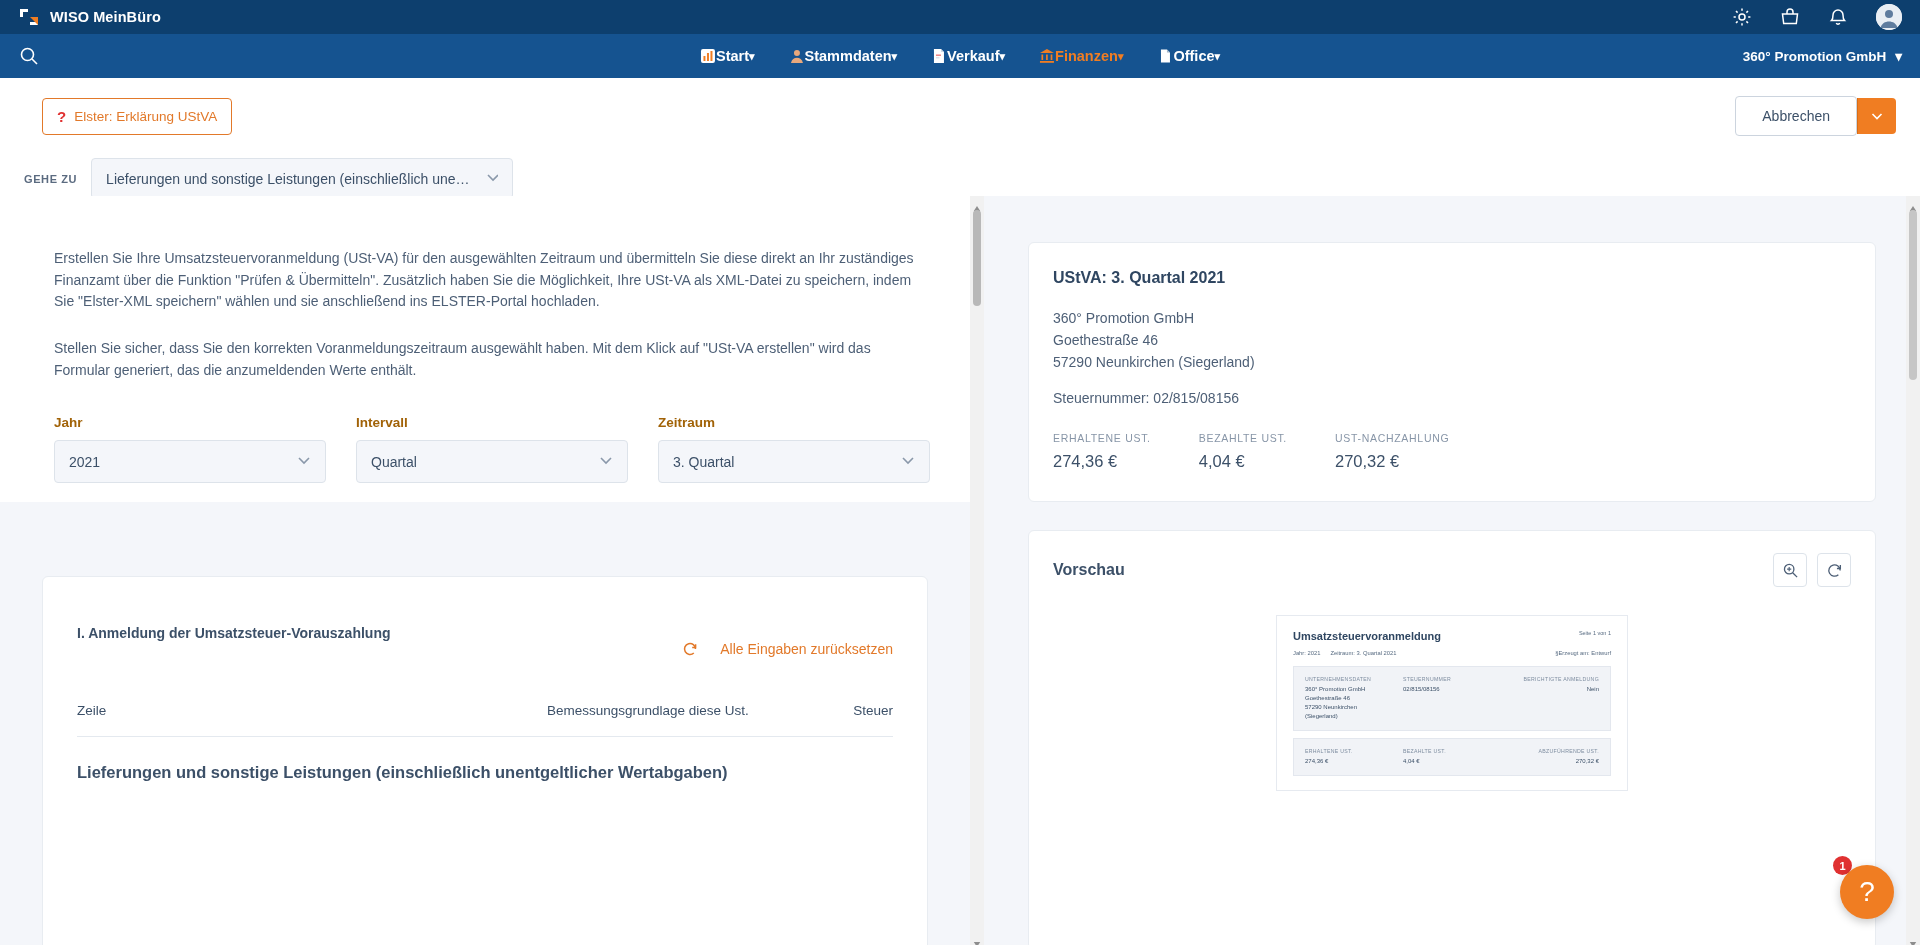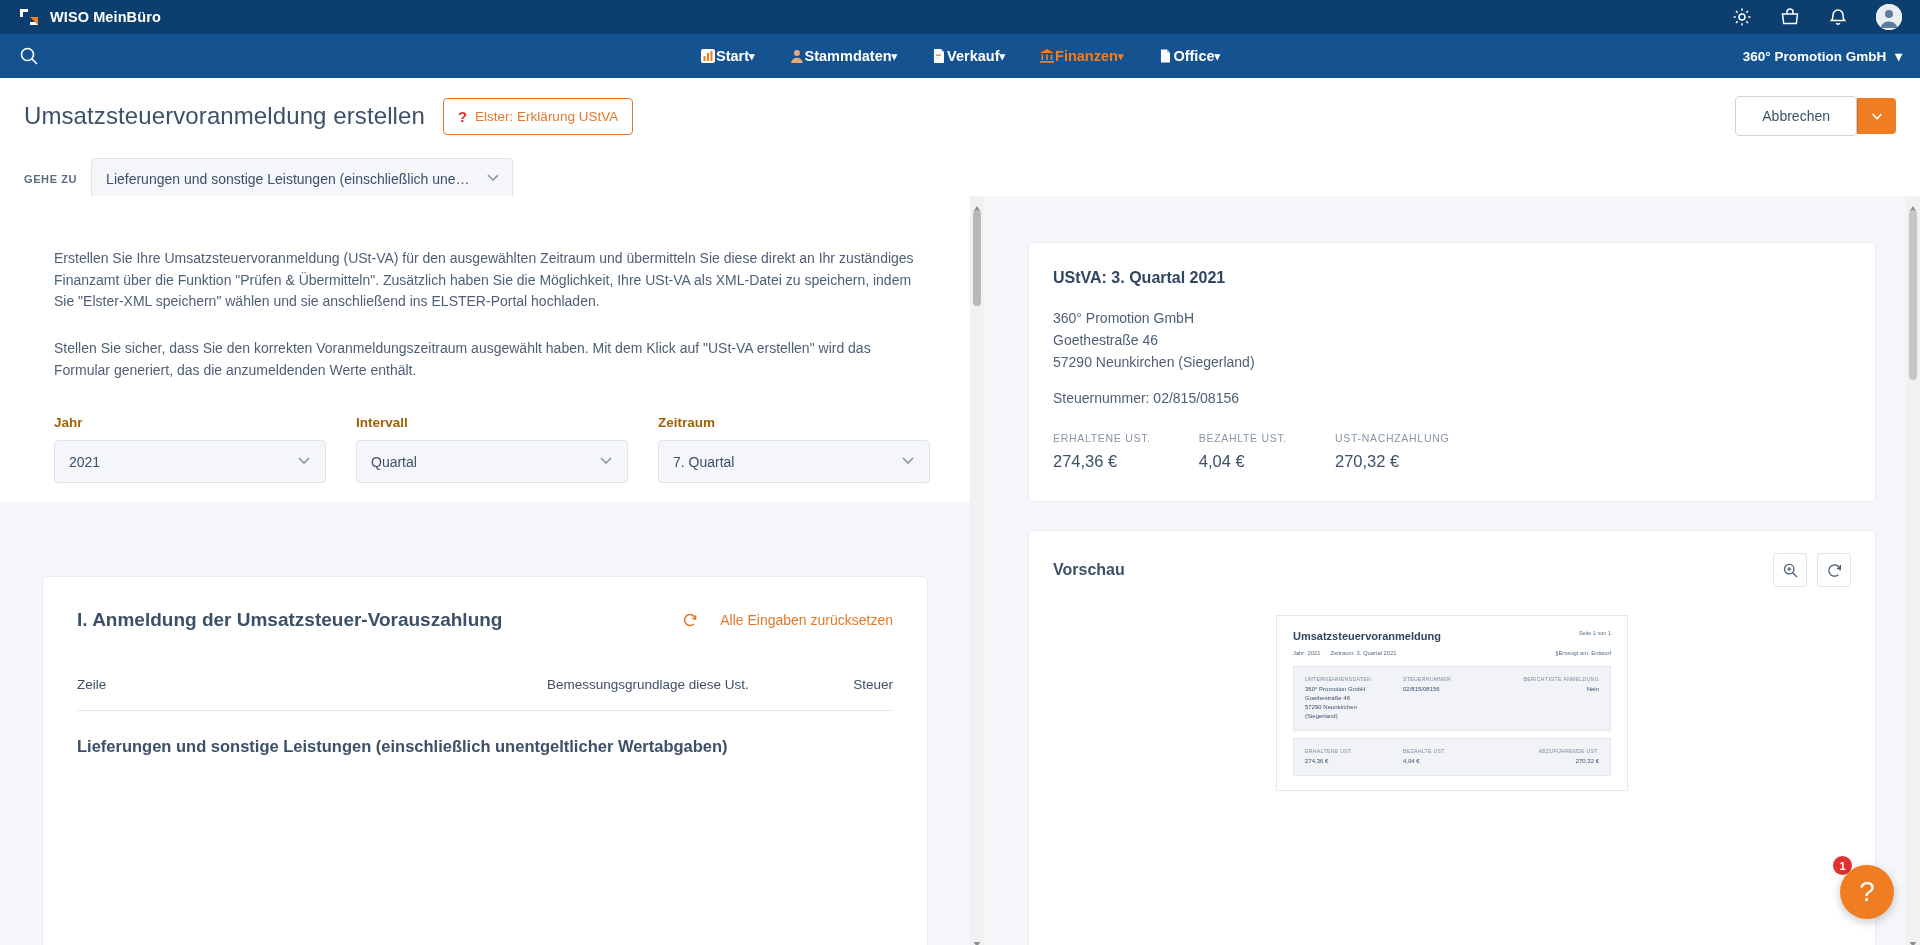--- a/index.html
+++ b/index.html
@@ -153,24 +153,24 @@
     border: 1px solid #e1e6ed; display: flex; align-items: center;
     justify-content: center; cursor: pointer; box-shadow: 0 1px 3px rgba(0,0,0,.08);
   }
   .lower-section { background: #f4f6fa; position: absolute; left:0; right:14px; top: 306px; bottom: 0; }
   .panel-card {
     position: absolute; left: 42px; right: 42px; top: 74px; bottom: -40px;
     background: #fff; border-radius: 6px; border: 1px solid #e8ecf1;
     padding: 32px 34px;
   }
   .panel-head { display: flex; align-items: center; }
-  .panel-title { font-size: 19px; color: #3c5068; font-weight: 700; }
+  .panel-title { font-size: 14px; color: #3c5068; font-weight: 700; }
   .reset-link {
     margin-left: auto; color: #e2792a; font-size: 14px;
-    display: flex; align-items: center; gap: 22px; cursor: pointer;
+    display: flex; align-items: center; gap: 22px; cursor: pointer; margin-top: 32px;
   }
   .table-head {
     display: flex; margin-top: 46px; padding-bottom: 18px;
     border-bottom: 1px solid #e4e9ef; font-size: 13.5px; color: #3c5068;
   }
   .th-zeile { width: 470px; }
   .th-bemessung { flex: 1; }
   .th-steuer { width: 120px; text-align: right; }
   .table-section-title {
     margin-top: 26px; font-size: 16.5px; font-weight: 700; color: #3c5068;
@@ -359,21 +359,20 @@
   </div>
 
   <div class="nav-company">
     <span>360° Promotion GmbH</span>
     <span class="caret">▾</span>
   </div>
 </div>
 
 <div class="pageheader">
   <div class="ph-row1">
-    <div class="page-title">Umsatzsteuervoranmeldung erstellen</div>
     <div class="elster-badge">
       <span class="elster-q">?</span>
       <span>Elster: Erklärung UStVA</span>
     </div>
     <div class="ph-actions">
       <button class="btn-cancel">Abbrechen</button>
       <button class="btn-submit-caret">
         <svg viewBox="0 0 12 12" width="12" height="12">
           <path d="M1.5 4l4.5 4.5L10.5 4" fill="none" stroke="#ffffff" stroke-width="1.6"></path>
         </svg>
@@ -421,21 +420,21 @@
           <span class="caret">
             <svg viewBox="0 0 14 14" width="14" height="14">
                 <path d="M2 5l5 5 5-5" fill="none" stroke="#8a98aa" stroke-width="1.6"></path>
               </svg>
           </span>
         </div>
       </div>
       <div class="field">
         <div class="field-label">Zeitraum</div>
         <div class="field-select">
-          <span>7. Quartal</span>
+          <span>3. Quartal</span>
           <span class="caret">
             <svg viewBox="0 0 14 14" width="14" height="14">
                 <path d="M2 5l5 5 5-5" fill="none" stroke="#8a98aa" stroke-width="1.6"></path>
               </svg>
           </span>
         </div>
       </div>
     </div>
 
     <div class="korrektur-row">

